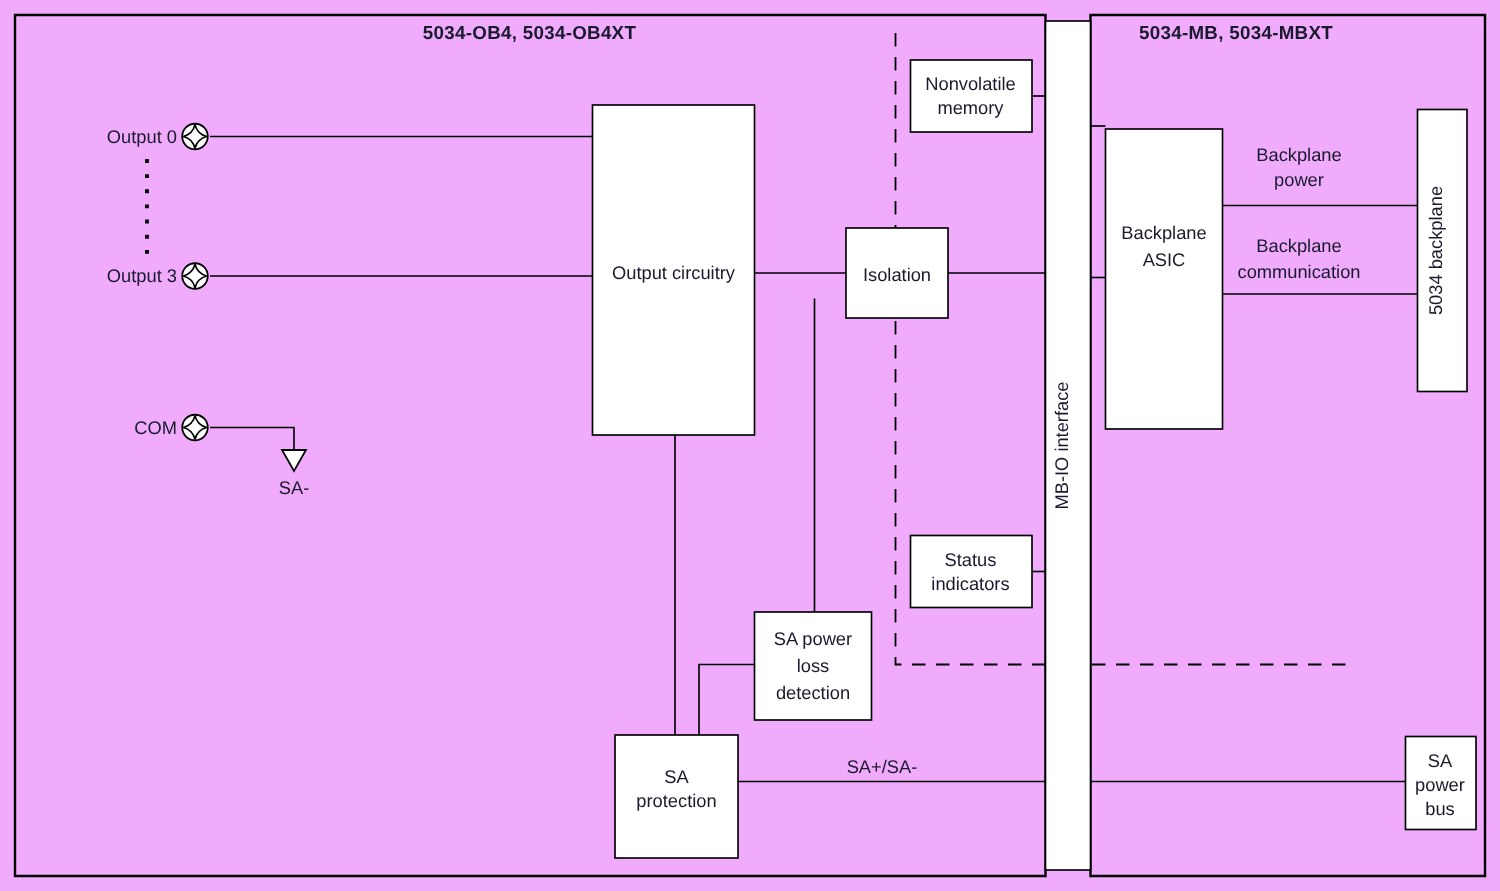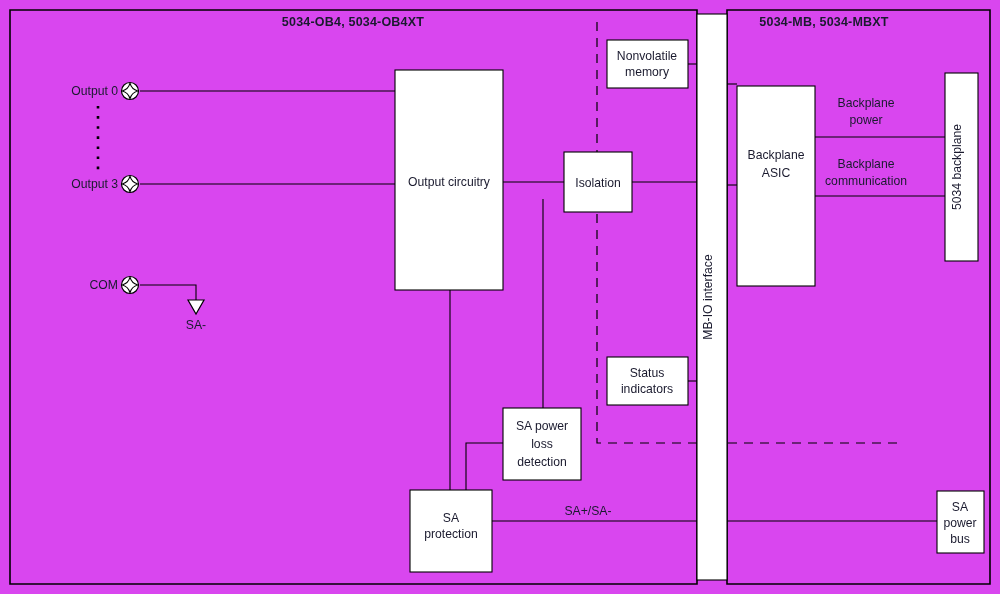--- a/index.html
+++ b/index.html
@@ -10,21 +10,21 @@
   body {
     width: 1000px;
     height: 594px;
     font-family: "Liberation Sans", sans-serif;
     color: #1a1a2e;
   }
   #diagram-root {
     position: relative;
     width: 1000px;
     height: 594px;
-    background: #d946ef;
+    background: #f0abfc;
     overflow: hidden;
   }
   svg#block-diagram {
     display: block;
     width: 1000px;
     height: 594px;
   }
   .frame-line {
     fill: none;
     stroke: #000000;

